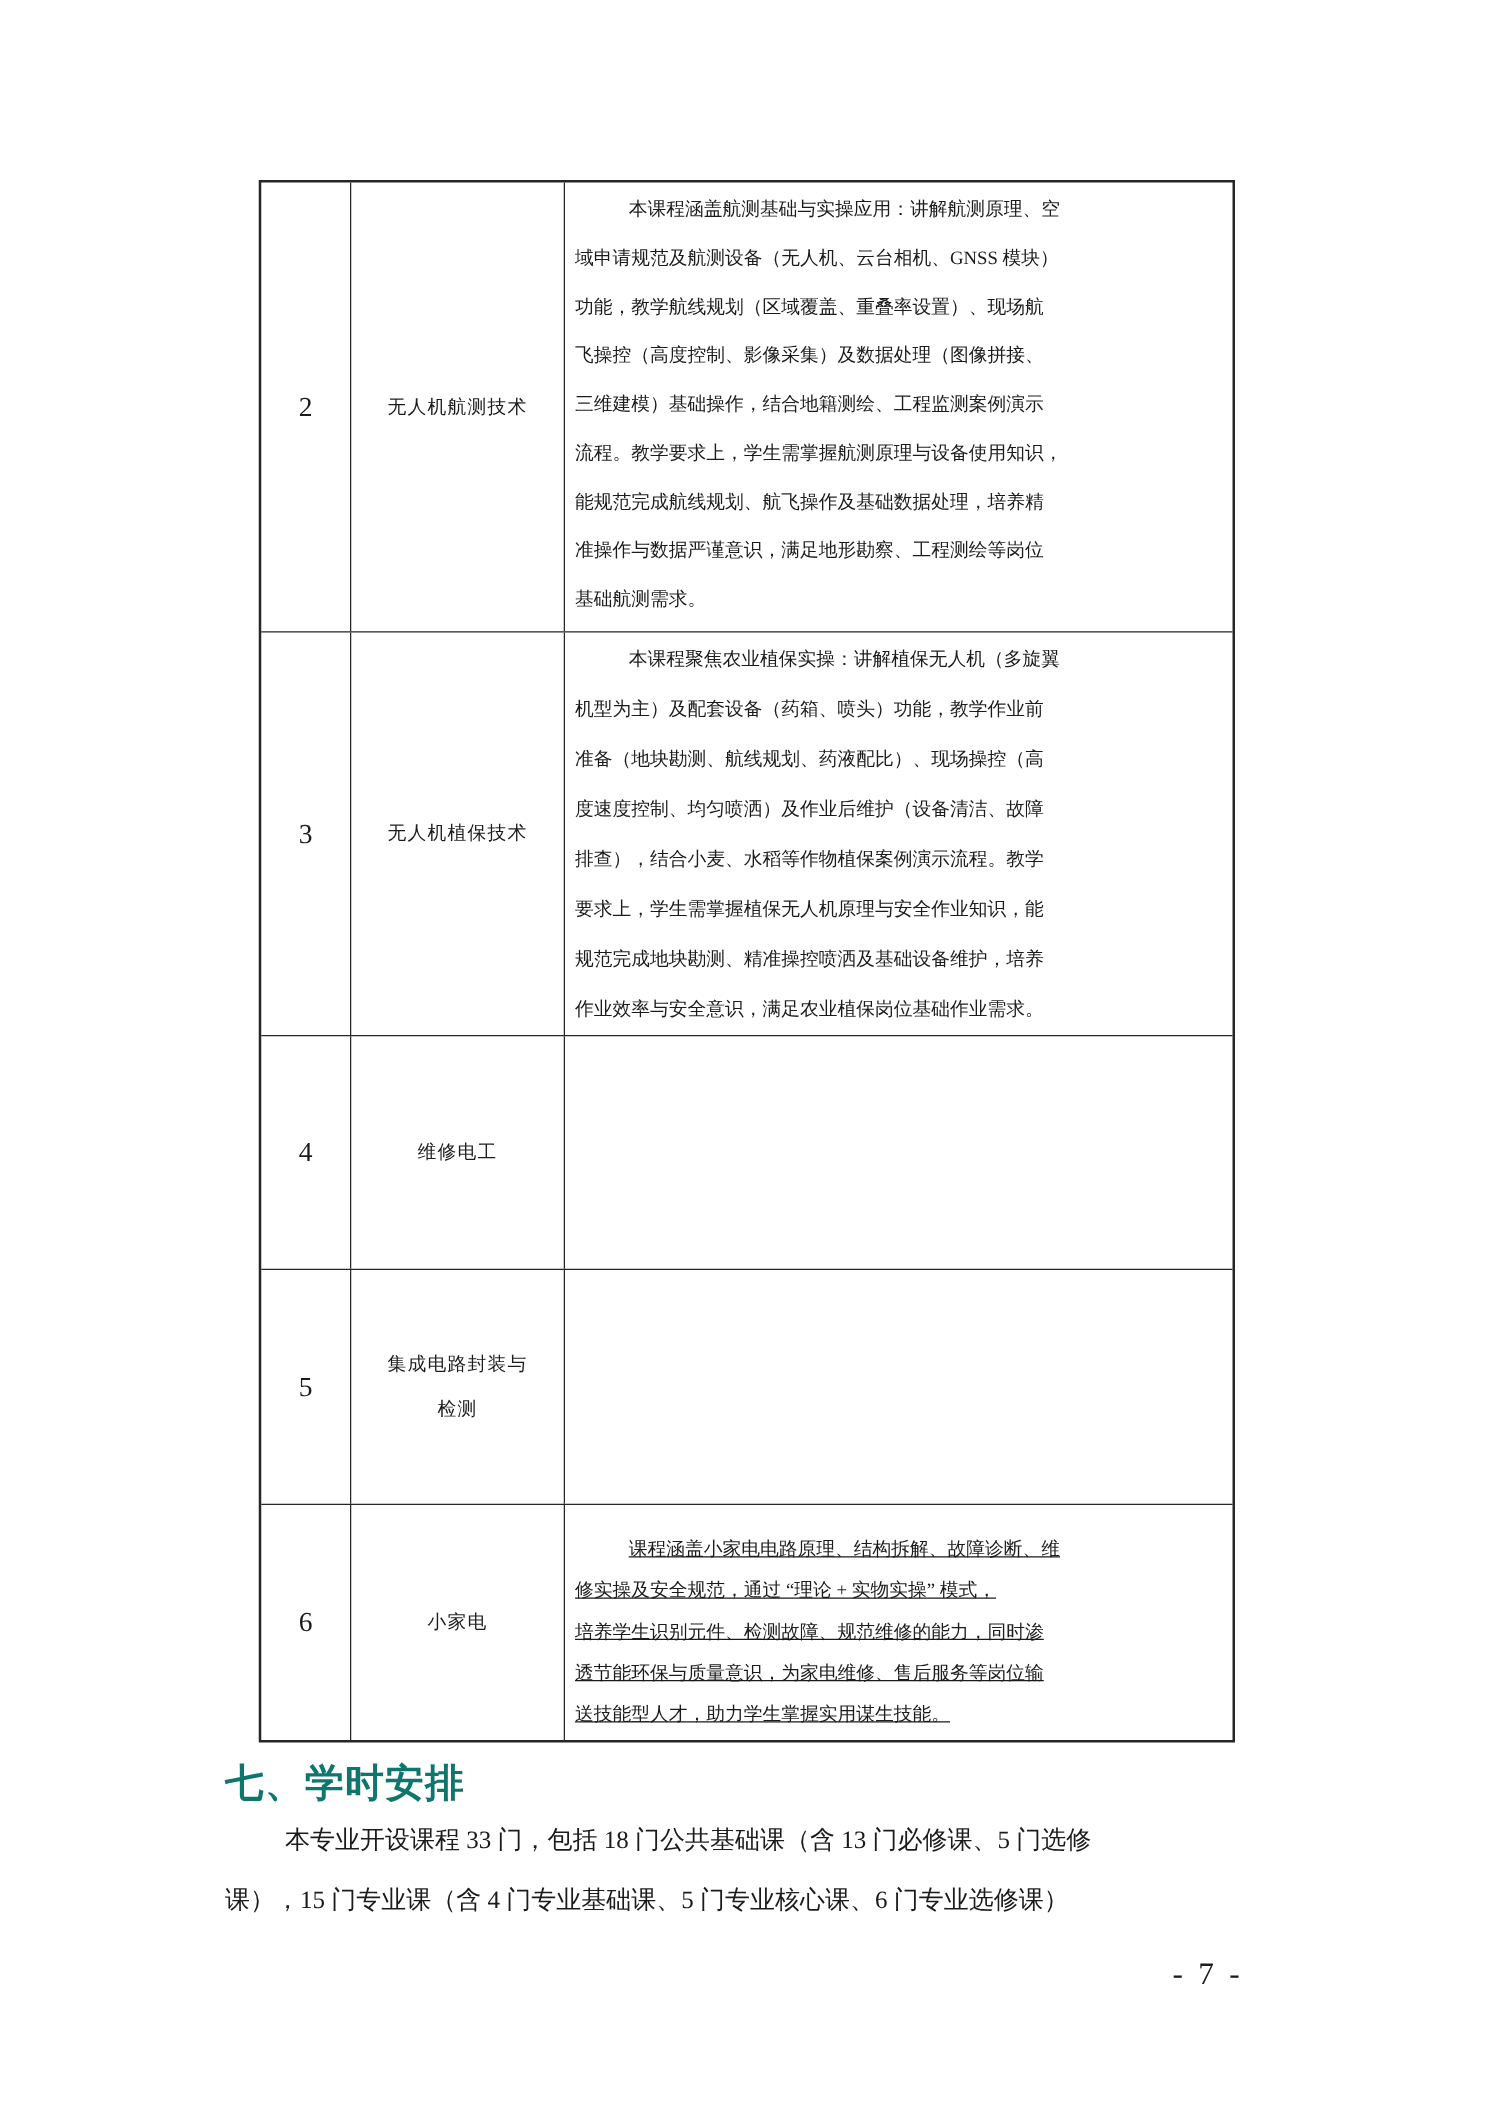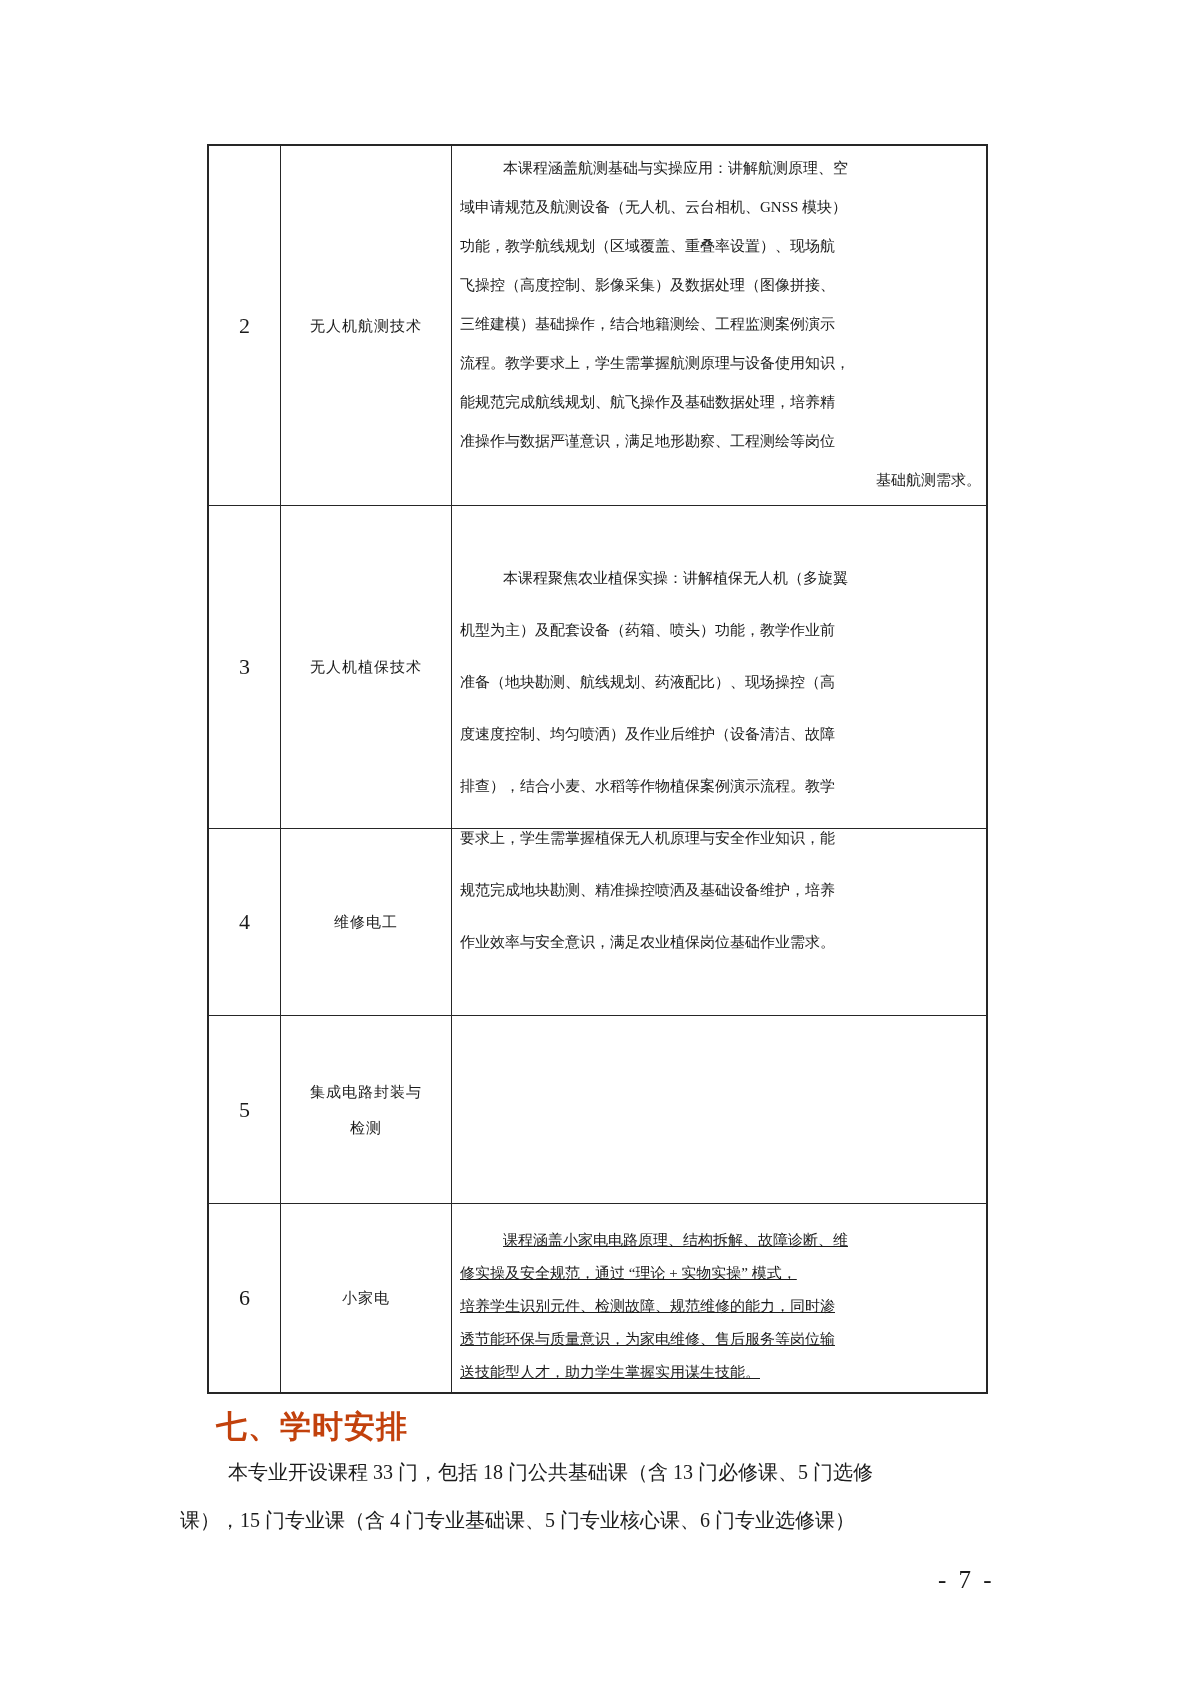--- a/index.html
+++ b/index.html
@@ -51,29 +51,29 @@
   .c3 {
     flex: 1;
     padding: 0 5px 0 8px;
     font-size: 15px;
   }
   .desc {
     white-space: pre-line;
     text-align: justify;
     text-indent: 43px;
   }
-  .desc-tail { text-align: right; }
+  .desc-tail { text-align: left; }
 
   .r2 { height: 360px; }
   .r2 .c3 { padding-top: 3px; }
   .r2 .desc, .r2 .desc-tail { line-height: 39px; }
 
   .r3 { height: 323px; }
   .r3 .c3 { padding-top: 2px; }
-  .r3 .desc { line-height: 52px; margin-top: 44px; }
+  .r3 .desc { line-height: 40px; }
 
   .r4 { height: 187px; }
   .r4 .c3 { padding-top: 5px; }
   .r4 .desc { line-height: 29px; }
 
   .r5 { height: 188px; }
   .r5 .c3 { padding-top: 4px; }
   .r5 .desc { line-height: 26.5px; }
 
   .r6 { height: 188px; }
@@ -81,23 +81,22 @@
   .r6 .desc { line-height: 33px; text-decoration: underline; }
 
   
   .section-heading {
     position: absolute;
     left: 180px;
     top: 1406px;
     font-family: Liberation Sans, sans-serif;
     font-weight: bold;
     font-size: 31px;
-    color: #c2410c;
+    color: #0f766e;
     letter-spacing: 1px;
-    margin-left: 36px;
   }
   .body-paragraph {
     position: absolute;
     left: 180px;
     top: 1448px;
     width: 852px;
     font-size: 20px;
     line-height: 48px;
     white-space: pre-line;
     text-indent: 48px;

